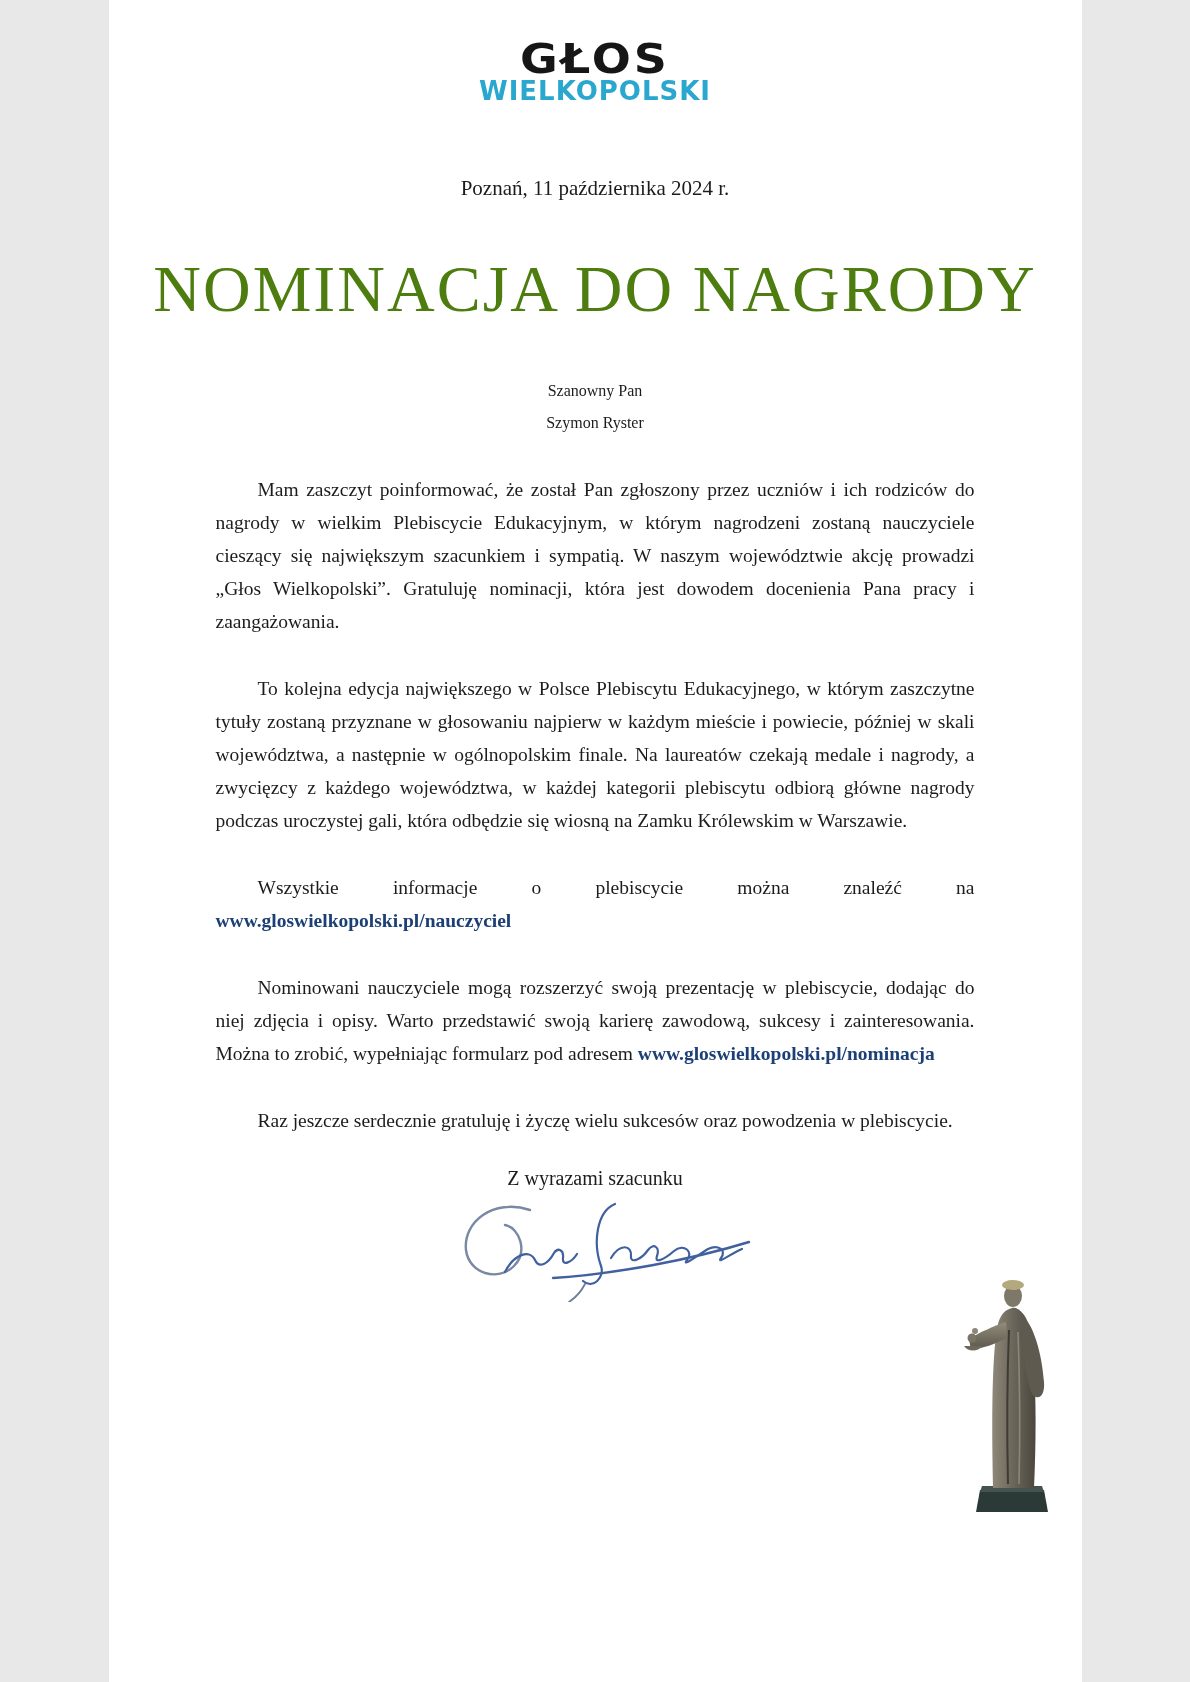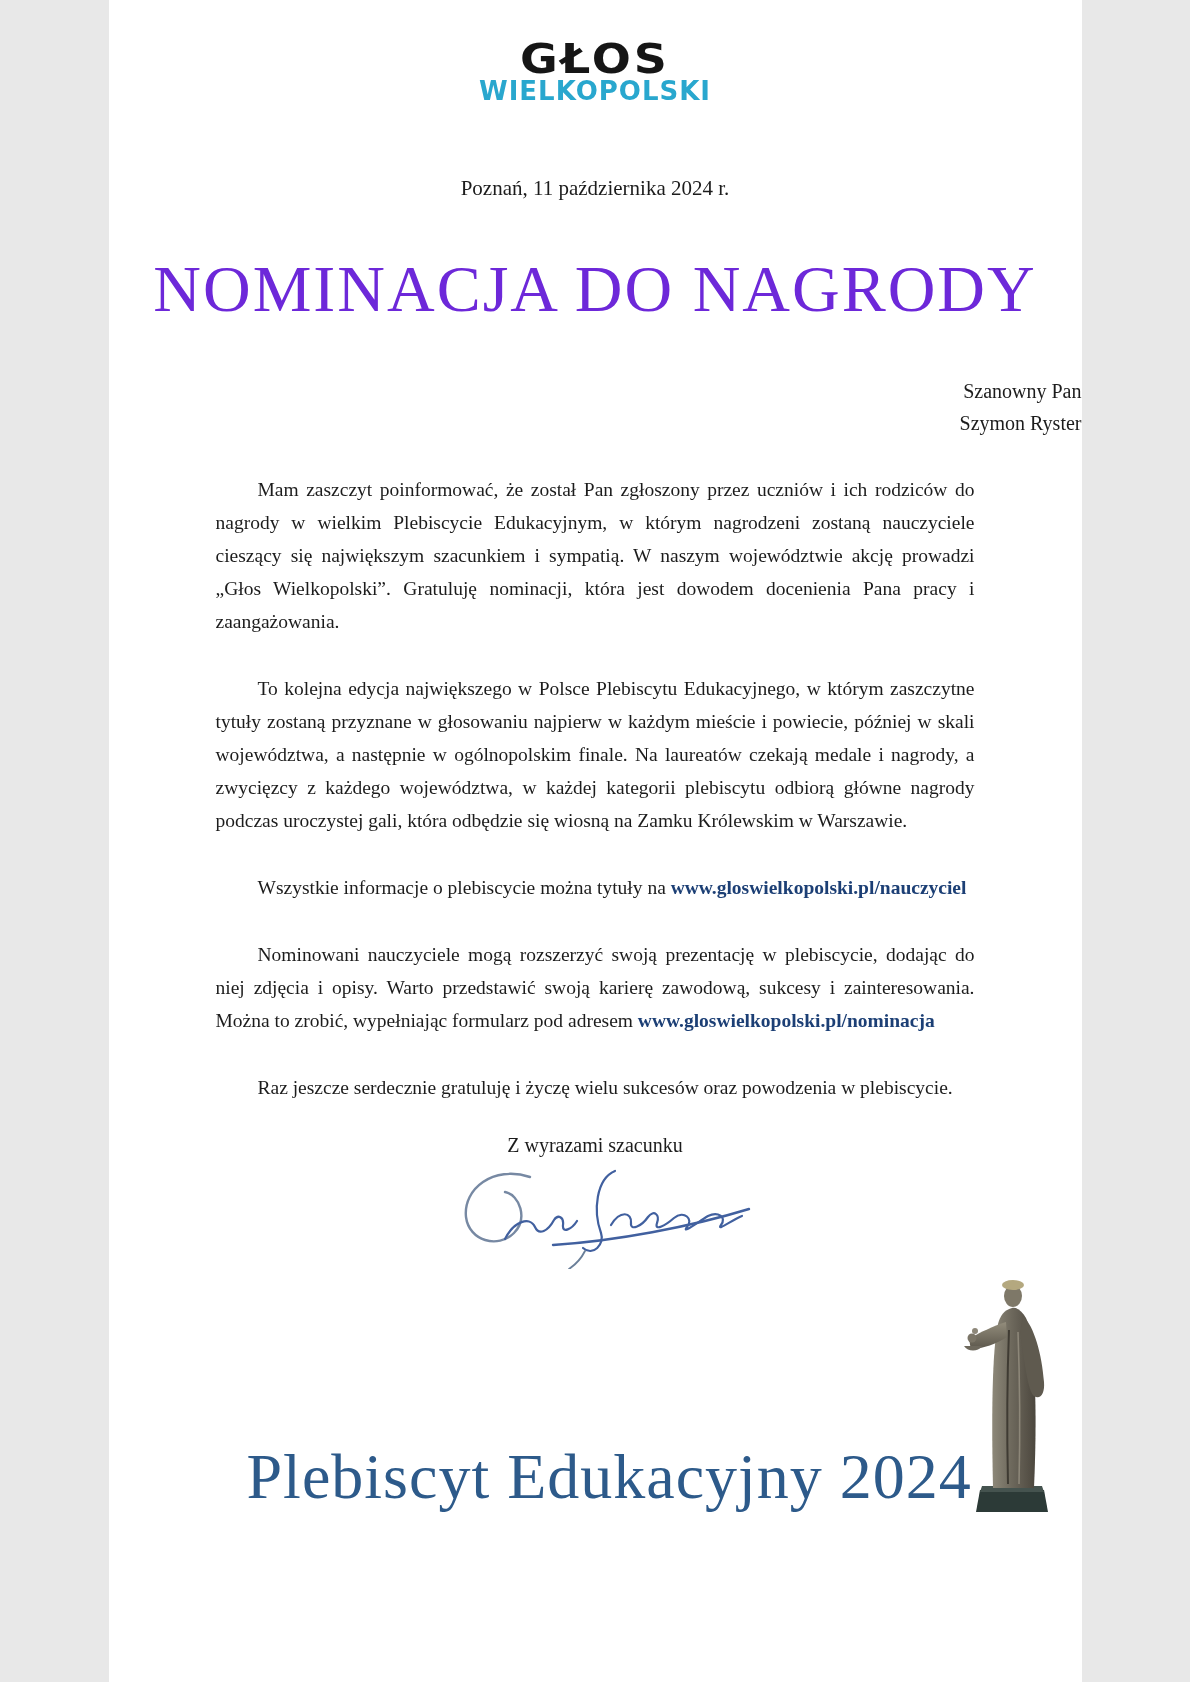--- a/index.html
+++ b/index.html
@@ -24,29 +24,29 @@
     font-weight:800;font-size:26px;letter-spacing:1px;
     color:#29a7ce;margin-top:-4px;
   }
   
   .dateline{
     text-align:center;font-size:21px;margin-top:72px;color:#1c1c1c;
   }
   
   .title{
     margin:50px 0 0 0;text-align:center;font-weight:400;
-    font-size:66px;letter-spacing:2px;color:#6d28d9;
+    font-size:66px;letter-spacing:2px;color:#4d7c0f;
   }
   .subtitle{
     margin:4px 0 0 0;text-align:center;font-weight:400;
     font-size:40px;color:#9b9b9b;letter-spacing:1px;
   }
   
   .addressee{
-    margin-top:48px;text-align:right;font-size:20px;line-height:32px;
+    margin-top:48px;text-align:center;font-size:16px;line-height:32px;
   }
   
   .body-wrap{padding:0 107px;}
   .body-par{
     margin:34px 0 0 0;
     font-size:19.5px;line-height:33px;
     text-align:justify;text-indent:42px;
   }
   .body-link{
     color:#1c3f75;font-weight:700;text-decoration:none;cursor:pointer;
@@ -85,21 +85,21 @@
   <div class="addressee">
     <div>Szanowny Pan</div>
     <div>Szymon Ryster</div>
   </div>
 
   <div class="body-wrap">
     <p class="body-par">Mam zaszczyt poinformować, że został Pan zgłoszony przez uczniów i ich rodziców do nagrody w wielkim Plebiscycie Edukacyjnym, w którym nagrodzeni zostaną nauczyciele cieszący się największym szacunkiem i sympatią. W naszym województwie akcję prowadzi „Głos Wielkopolski”. Gratuluję nominacji, która jest dowodem docenienia Pana pracy i zaangażowania.</p>
 
     <p class="body-par">To kolejna edycja największego w Polsce Plebiscytu Edukacyjnego, w którym zaszczytne tytuły zostaną przyznane w głosowaniu najpierw w każdym mieście i powiecie, później w skali województwa, a następnie w ogólnopolskim finale. Na laureatów czekają medale i nagrody, a zwycięzcy z każdego województwa, w każdej kategorii plebiscytu odbiorą główne nagrody podczas uroczystej gali, która odbędzie się wiosną na Zamku Królewskim w Warszawie.</p>
 
-    <p class="body-par"><span>Wszystkie informacje o plebiscycie można tytuły na</span> <a class="body-link">www.gloswielkopolski.pl/nauczyciel</a></p>
+    <p class="body-par"><span>Wszystkie informacje o plebiscycie można znaleźć na</span> <a class="body-link">www.gloswielkopolski.pl/nauczyciel</a></p>
 
 
     <p class="body-par"><span>Nominowani nauczyciele mogą rozszerzyć swoją prezentację w plebiscycie, dodając do niej zdjęcia i opisy. Warto przedstawić swoją karierę zawodową, sukcesy i zainteresowania. Można to zrobić, wypełniając formularz pod adresem</span> <a class="body-link">www.gloswielkopolski.pl/nominacja</a></p>
 
     <p class="body-par">Raz jeszcze serdecznie gratuluję i życzę wielu sukcesów oraz powodzenia w plebiscycie.</p>
 
     <div class="valediction">Z wyrazami szacunku</div>
 
     <div class="signature-wrap">
       <svg width="320" height="110" viewBox="0 0 320 110" aria-hidden="true">
@@ -144,15 +144,14 @@
     <circle cx="15" cy="61" r="3" fill="#8d8779"></circle>
 
     <ellipse cx="53" cy="26" rx="9" ry="11" fill="#7e7868"></ellipse>
 
     <ellipse cx="53" cy="15" rx="11" ry="5" fill="#b4a87f"></ellipse>
 
     <path d="M49,60 C47,110 47,170 48,214" stroke="#3f3b33" stroke-width="2" fill="none"></path>
     <path d="M58,62 C60,115 60,170 59,214" stroke="#8d8779" stroke-width="1.6" fill="none"></path>
   </svg>
 
-  <div class="footer-campaign">Plebiscyt Edukacyjny 2024</div>
 
 </div>
 
 </body></html>

